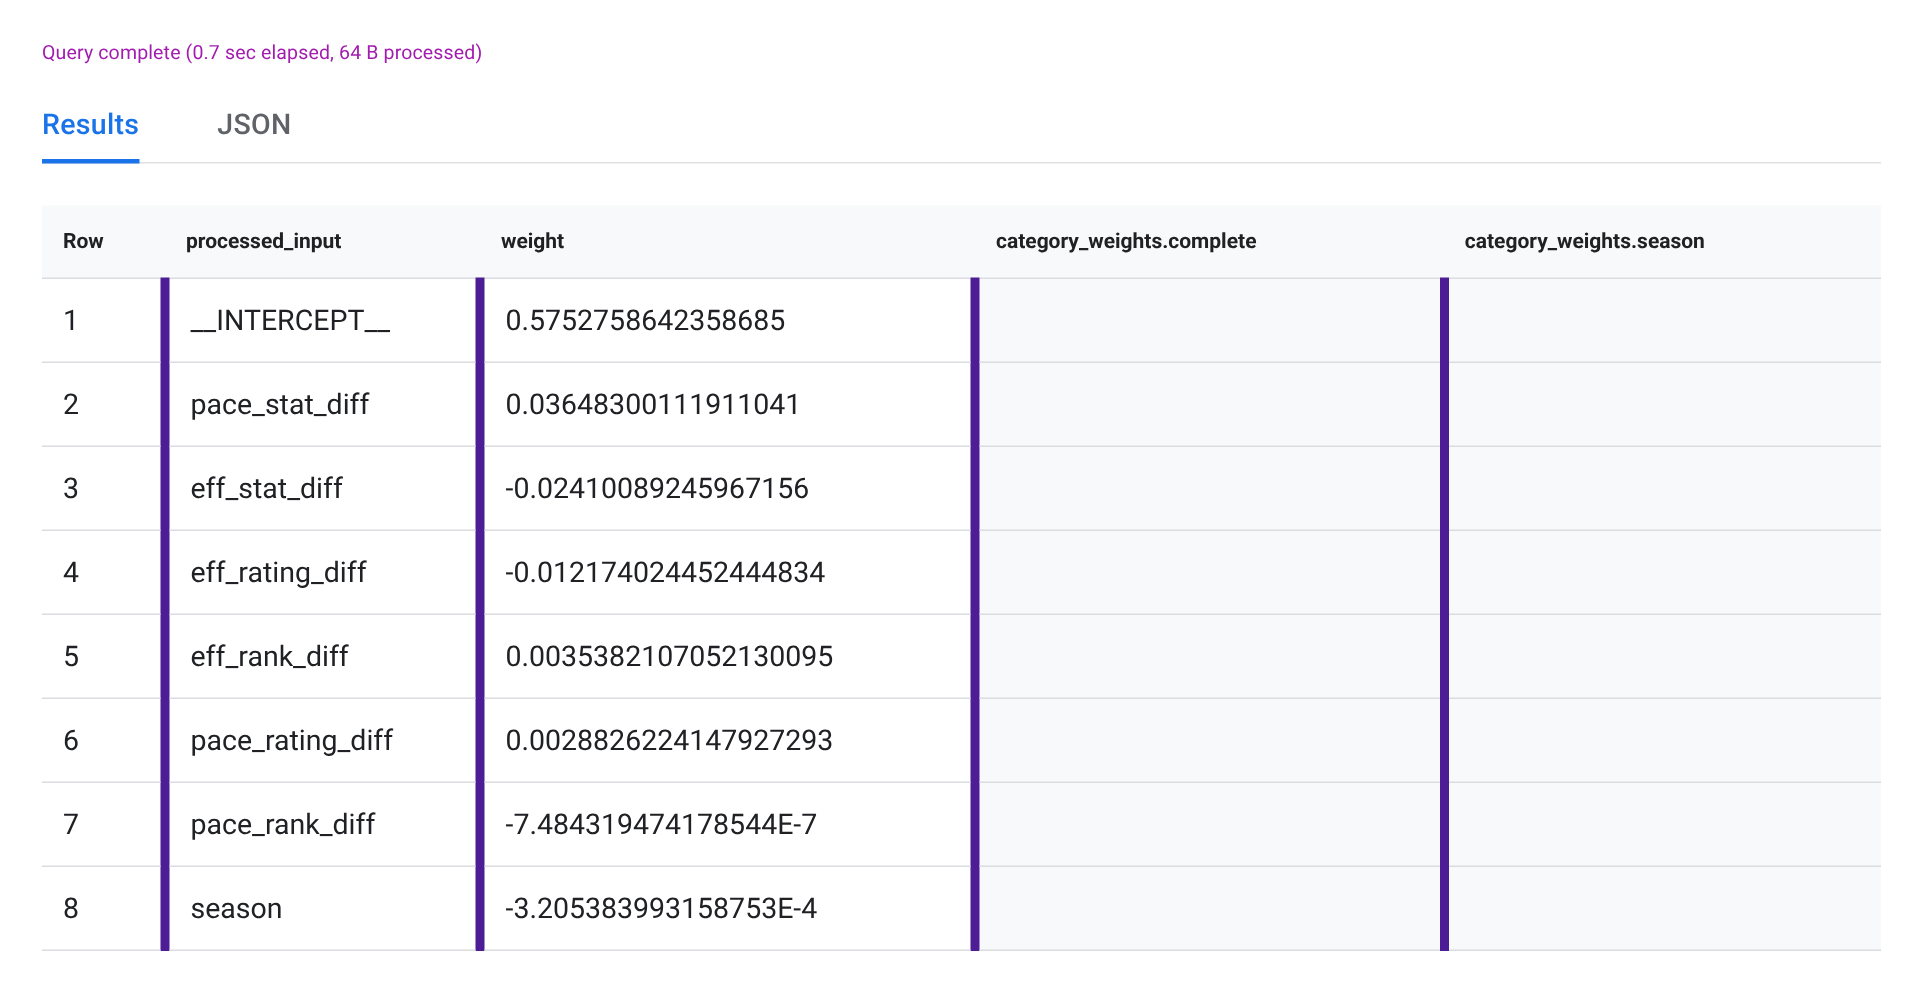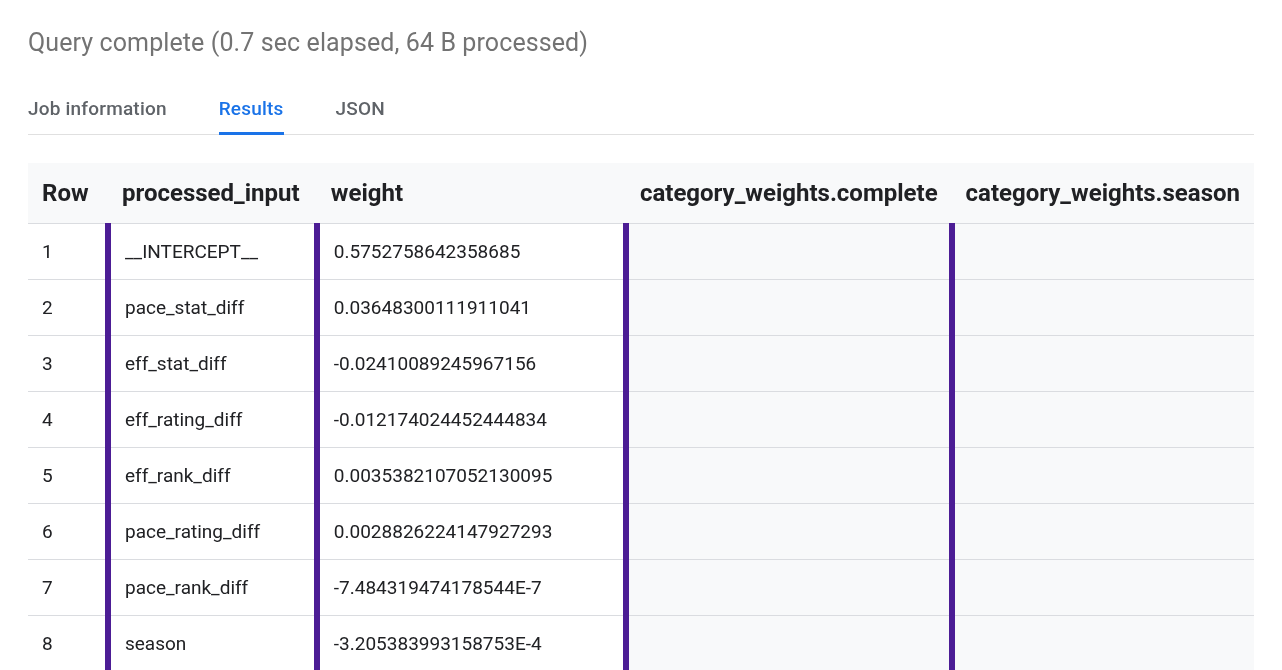--- a/index.html
+++ b/index.html
@@ -8,23 +8,23 @@
       box-sizing: border-box;
     }
     body {
       font-family: Roboto, Arial, sans-serif;
       background: #fff;
       color: #202124;
       font-size: 18px;
       padding: 28px;
     }
     .status-bar {
-      color: #737373;
-      font-size: 25px;
-      margin-bottom: 34px;
+      color: #a21caf;
+      font-size: 13px;
+      margin-bottom: 22px;
       letter-spacing: 0.1px;
     }
     .tabs {
       display: flex;
       gap: 52px;
       border-bottom: 1px solid #e0e0e0;
       margin-bottom: 28px;
     }
     .tab {
       color: #5f6368;
@@ -48,21 +48,21 @@
       background: #1a73e8;
     }
     .results-table {
       width: 100%;
       border-collapse: collapse;
     }
     .results-table thead th {
       background: #f8f9fa;
       text-align: left;
       font-weight: 700;
-      font-size: 24px;
+      font-size: 14px;
       color: #202124;
       padding: 16px 14px;
       border-bottom: 1px solid #dadce0;
     }
     .results-table thead th:nth-child(1) {
       width: 82px;
     }
     .results-table thead th:nth-child(2) {
       width: 210px;
     }
@@ -91,21 +91,20 @@
     .results-table tbody td.row-idx {
       color: #202124;
     }
   </style>
 </head>
 <body>
 
 <div class="status-bar">Query complete (0.7 sec elapsed, 64 B processed)</div>
 
 <div class="tabs">
-  <div class="tab">Job information</div>
   <div class="tab active">Results</div>
   <div class="tab">JSON</div>
 </div>
 
 <table class="results-table">
   <thead>
     <tr>
       <th>Row</th>
       <th>processed_input</th>
       <th>weight</th>

